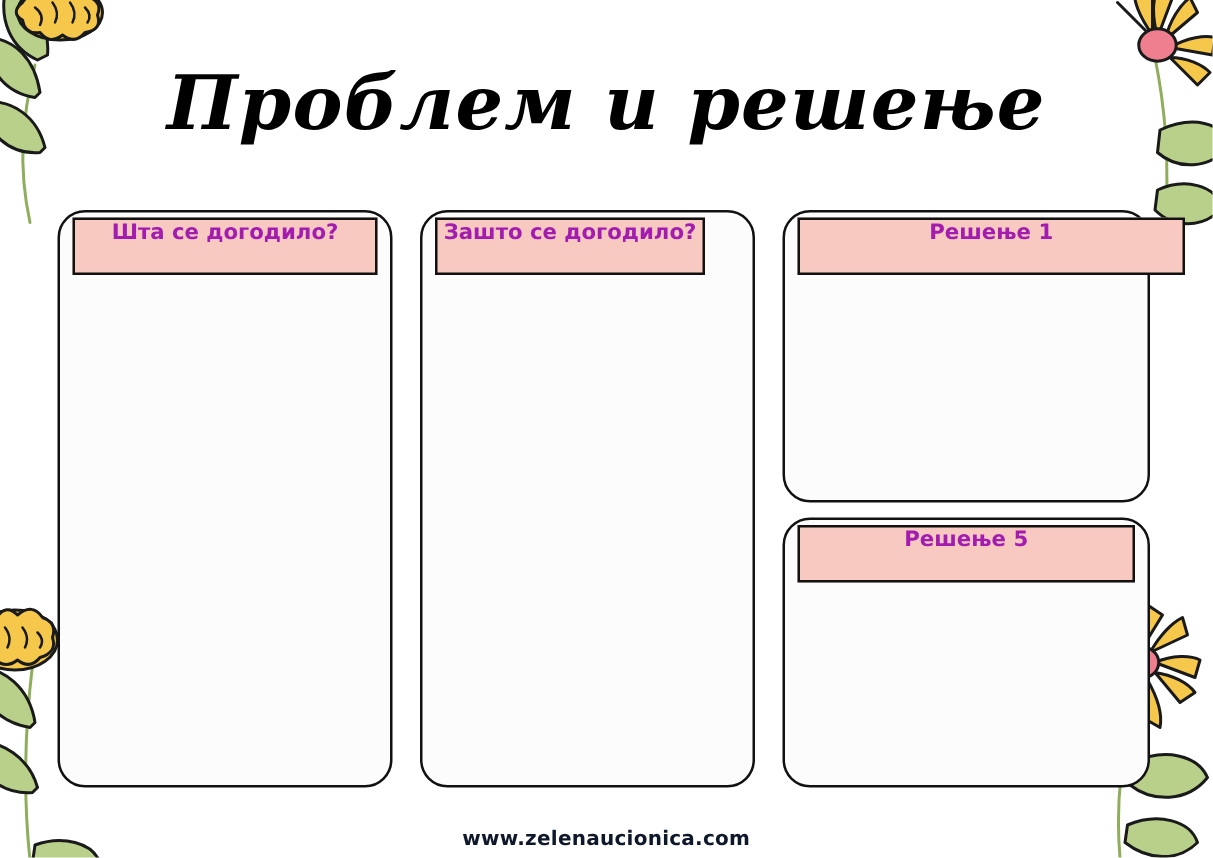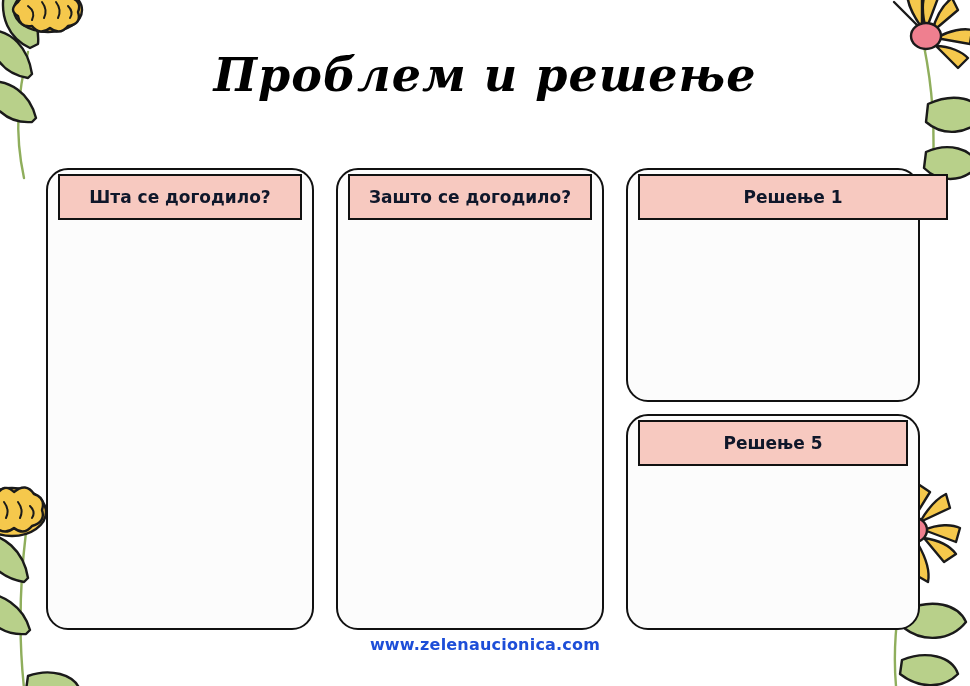--- a/index.html
+++ b/index.html
@@ -24,73 +24,72 @@
   
   .title {
     position: absolute;
     top: 48px;
     left: 0;
     width: 970px;
     text-align: center;
     font-family: "DejaVu Serif", serif;
     font-style: italic;
     font-weight: 700;
-    font-size: 46px;
+    font-size: 60px;
     letter-spacing: 1px;
     color: #000000;
     white-space: nowrap;
   }
 
   
   .box {
     position: absolute;
     box-sizing: border-box;
     border: 2.5px solid #111111;
     border-radius: 22px;
     background: #fcfcfc;
   }
   .box-header {
     position: absolute;
     box-sizing: border-box;
     border: 2.5px solid #111111;
     background: #f7c9c0;
     display: flex;
-    align-items: center;
     justify-content: center;
     font-family: "DejaVu Sans", sans-serif;
     font-weight: 700;
     font-size: 17px;
-    color: #0f172a;
+    color: #a21caf;
     white-space: nowrap;
   }
 
   
   #box-what      { left: 46px;  top: 168px; width: 268px; height: 462px; }
   #hdr-what      { left: 58px;  top: 174px; width: 244px; height: 46px; }
   
   #box-why       { left: 336px; top: 168px; width: 268px; height: 462px; }
-  #hdr-why       { left: 348px; top: 174px; width: 244px; height: 46px; }
+  #hdr-why       { left: 348px; top: 174px; width: 216px; height: 46px; }
   
   #box-sol1      { left: 626px; top: 168px; width: 294px; height: 234px; }
   #hdr-sol1      { left: 638px; top: 174px; width: 310px; height: 46px; }
   
   #box-sol2      { left: 626px; top: 414px; width: 294px; height: 216px; }
   #hdr-sol2      { left: 638px; top: 420px; width: 270px; height: 46px; }
 
   
   .footer {
     position: absolute;
-    bottom: 32px;
+    bottom: 6px;
     left: 0;
     width: 970px;
     text-align: center;
     font-family: "DejaVu Sans", sans-serif;
     font-weight: 700;
     font-size: 16px;
-    color: #1d4ed8;
+    color: #0f172a;
     letter-spacing: 0.2px;
   }
 
   
   .deco { position: absolute; pointer-events: none; }
   #deco-tl { left: -16px; top: -18px; }
   #deco-tr { left: 862px; top: -14px; }
   #deco-bl { left: -26px; top: 462px; }
   #deco-br { left: 848px; top: 470px; }
 </style>

